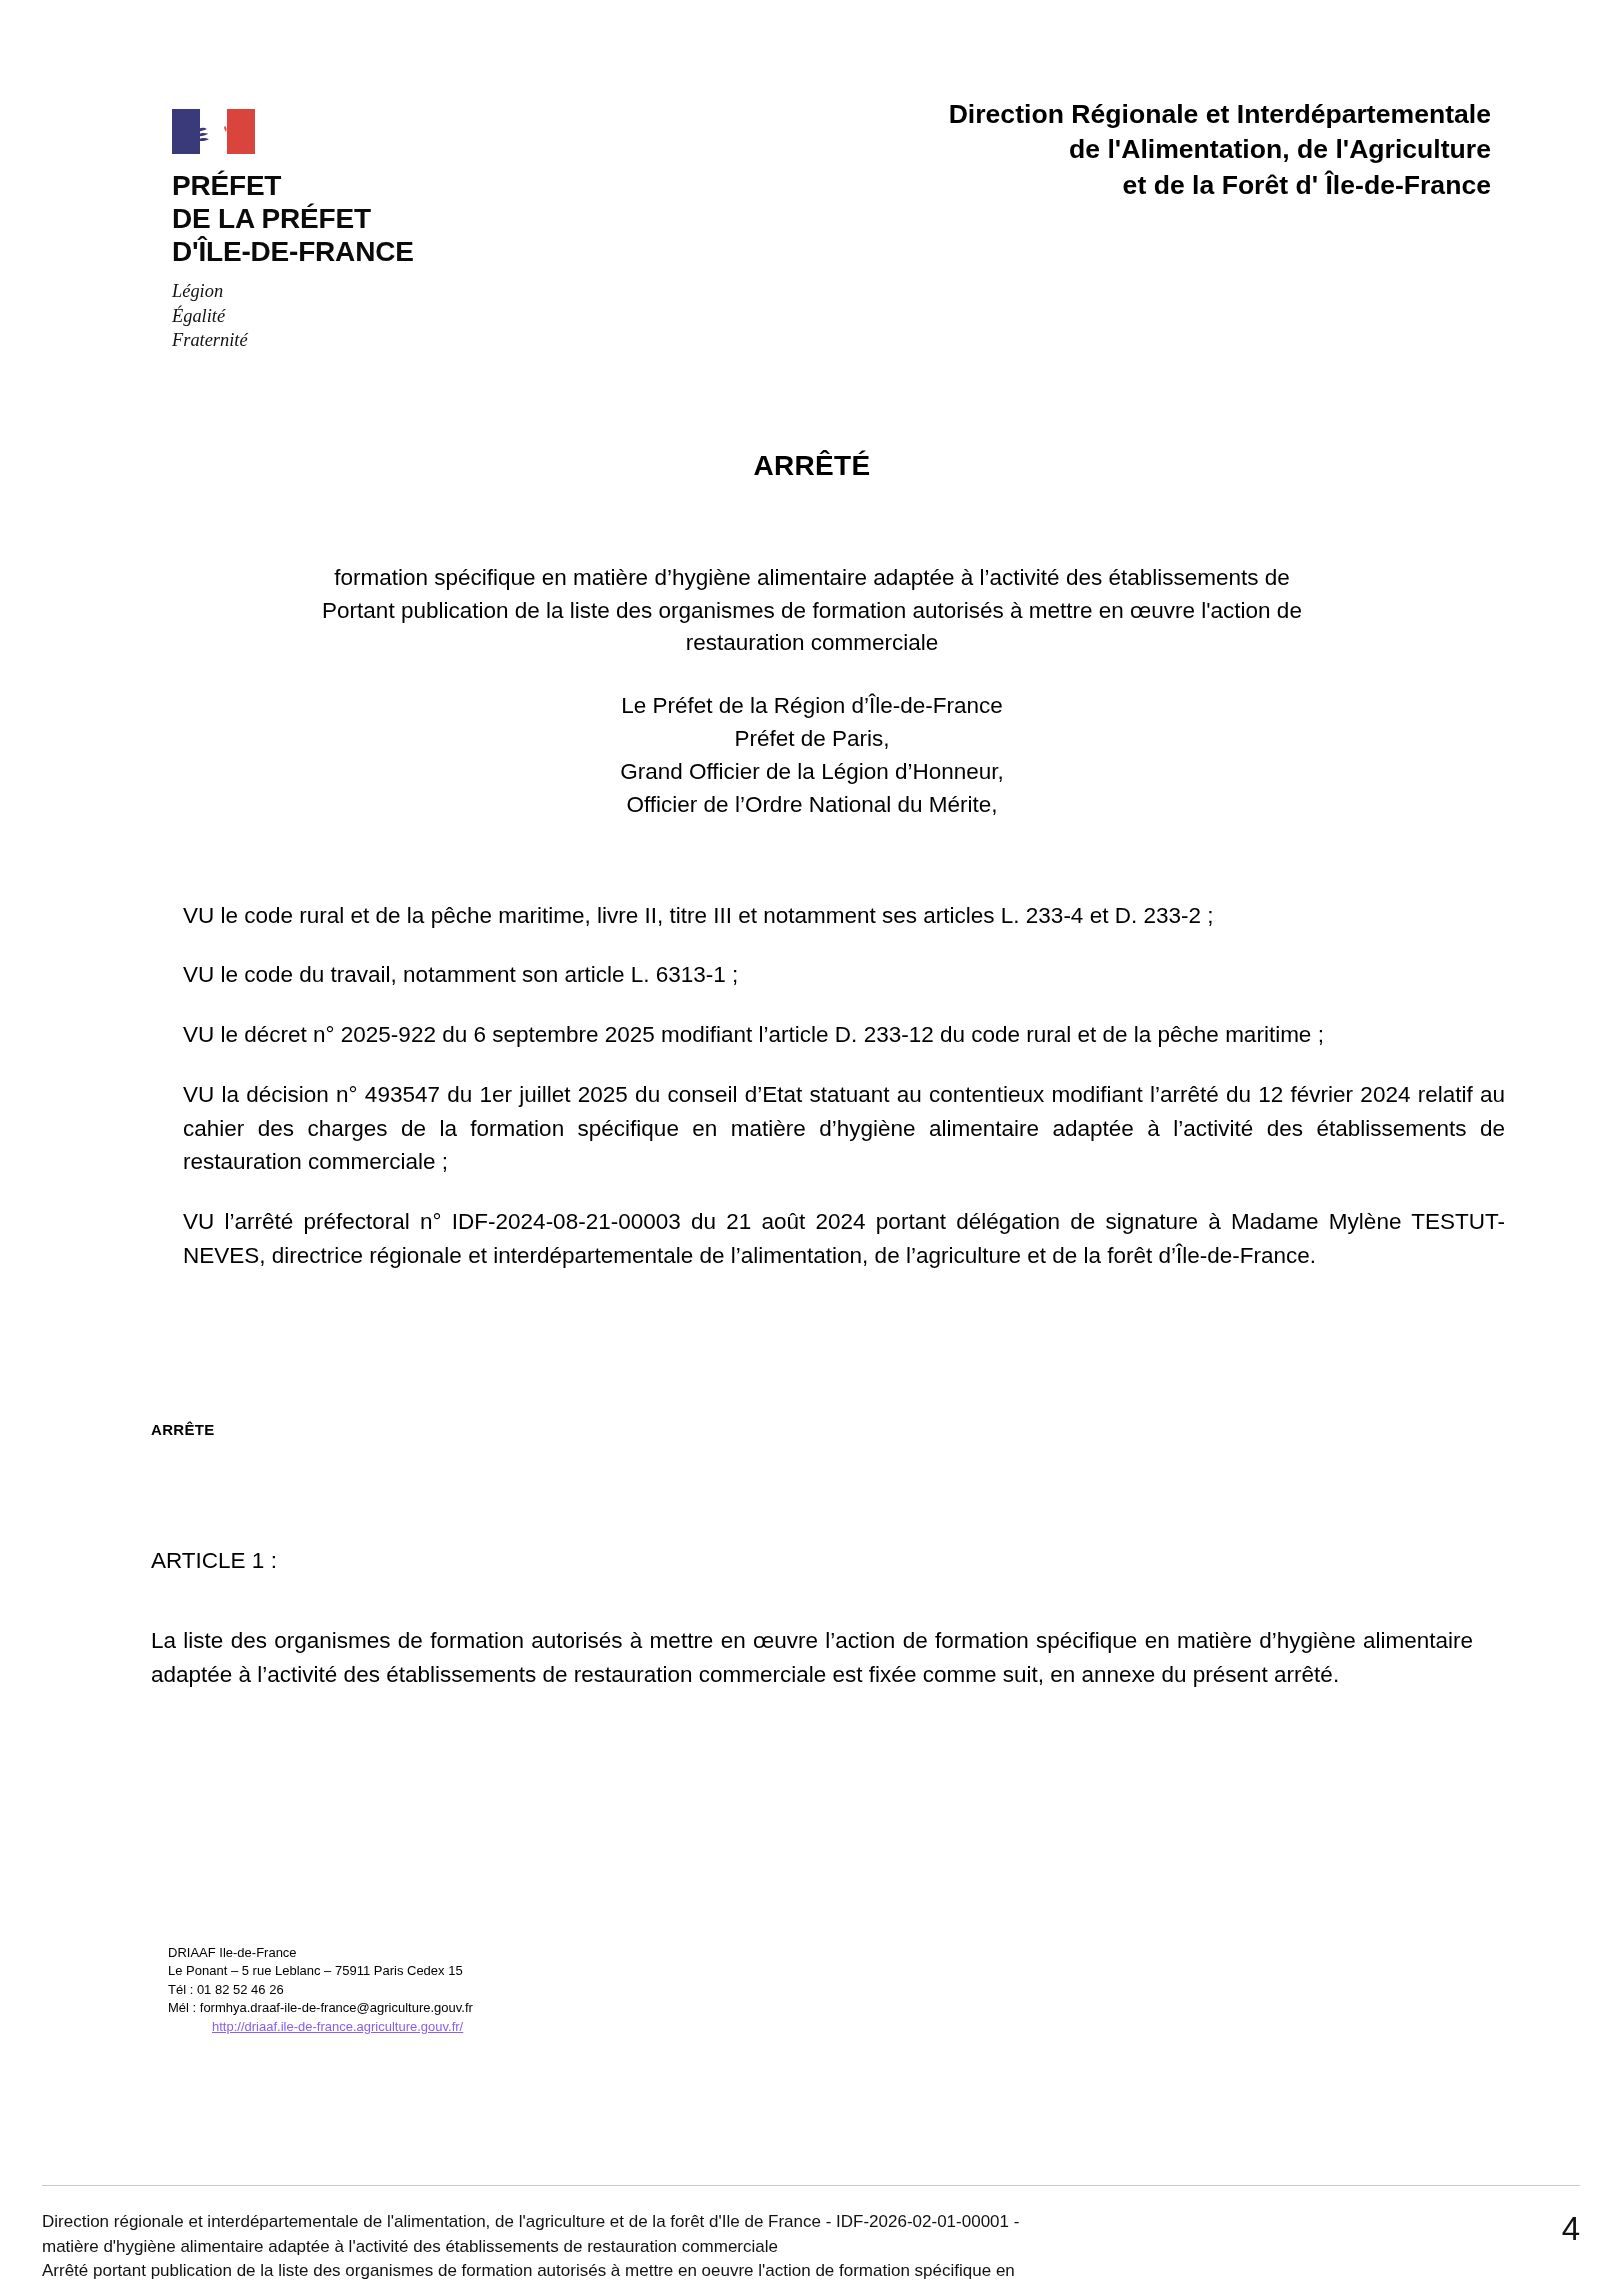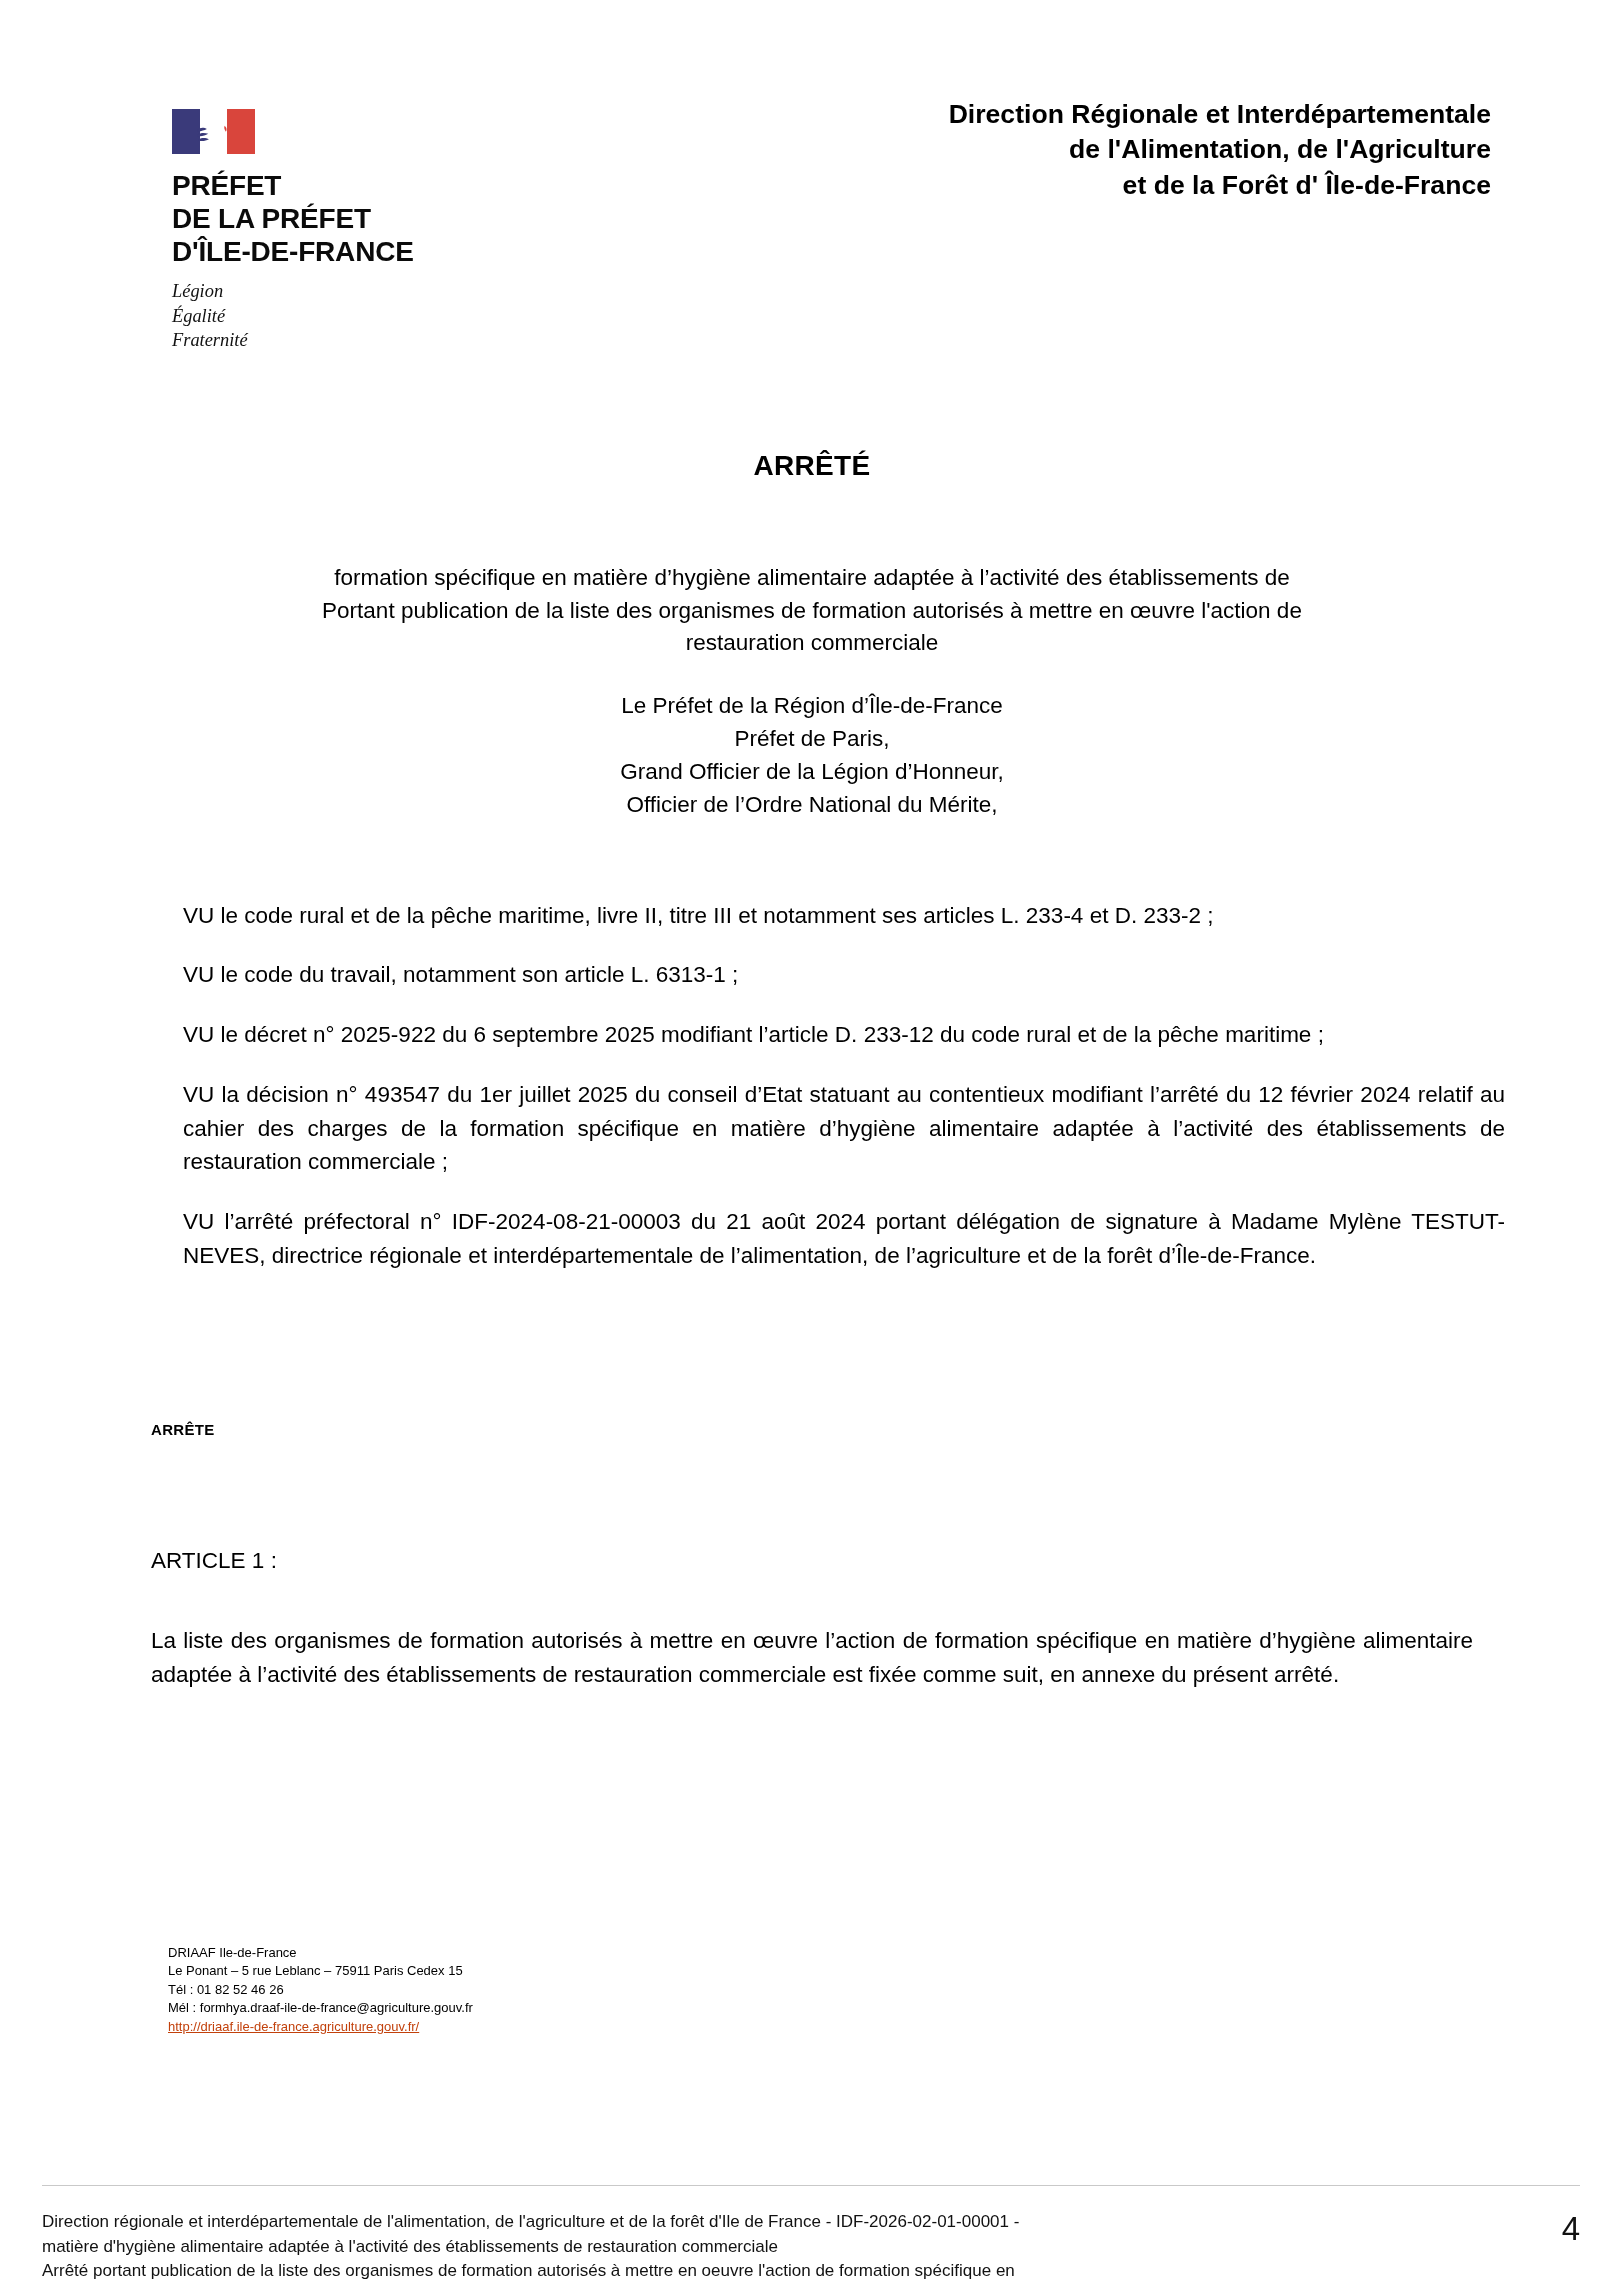--- a/index.html
+++ b/index.html
@@ -167,22 +167,23 @@
   
   .contact-block {
     position: absolute;
     left: 168px;
     top: 1944px;
     width: 818px;
     font-size: 13px;
     line-height: 1.42;
   }
   .contact-block .link {
-    color: #c2410c;
+    color: #8b5cf6;
     text-decoration: underline;
+    margin-left: 44px;
   }
 
   
   .footer-rule {
     position: absolute;
     left: 42px;
     top: 2185px;
     width: 1538px;
     height: 0.7px;
     background: #c9c9c9;

